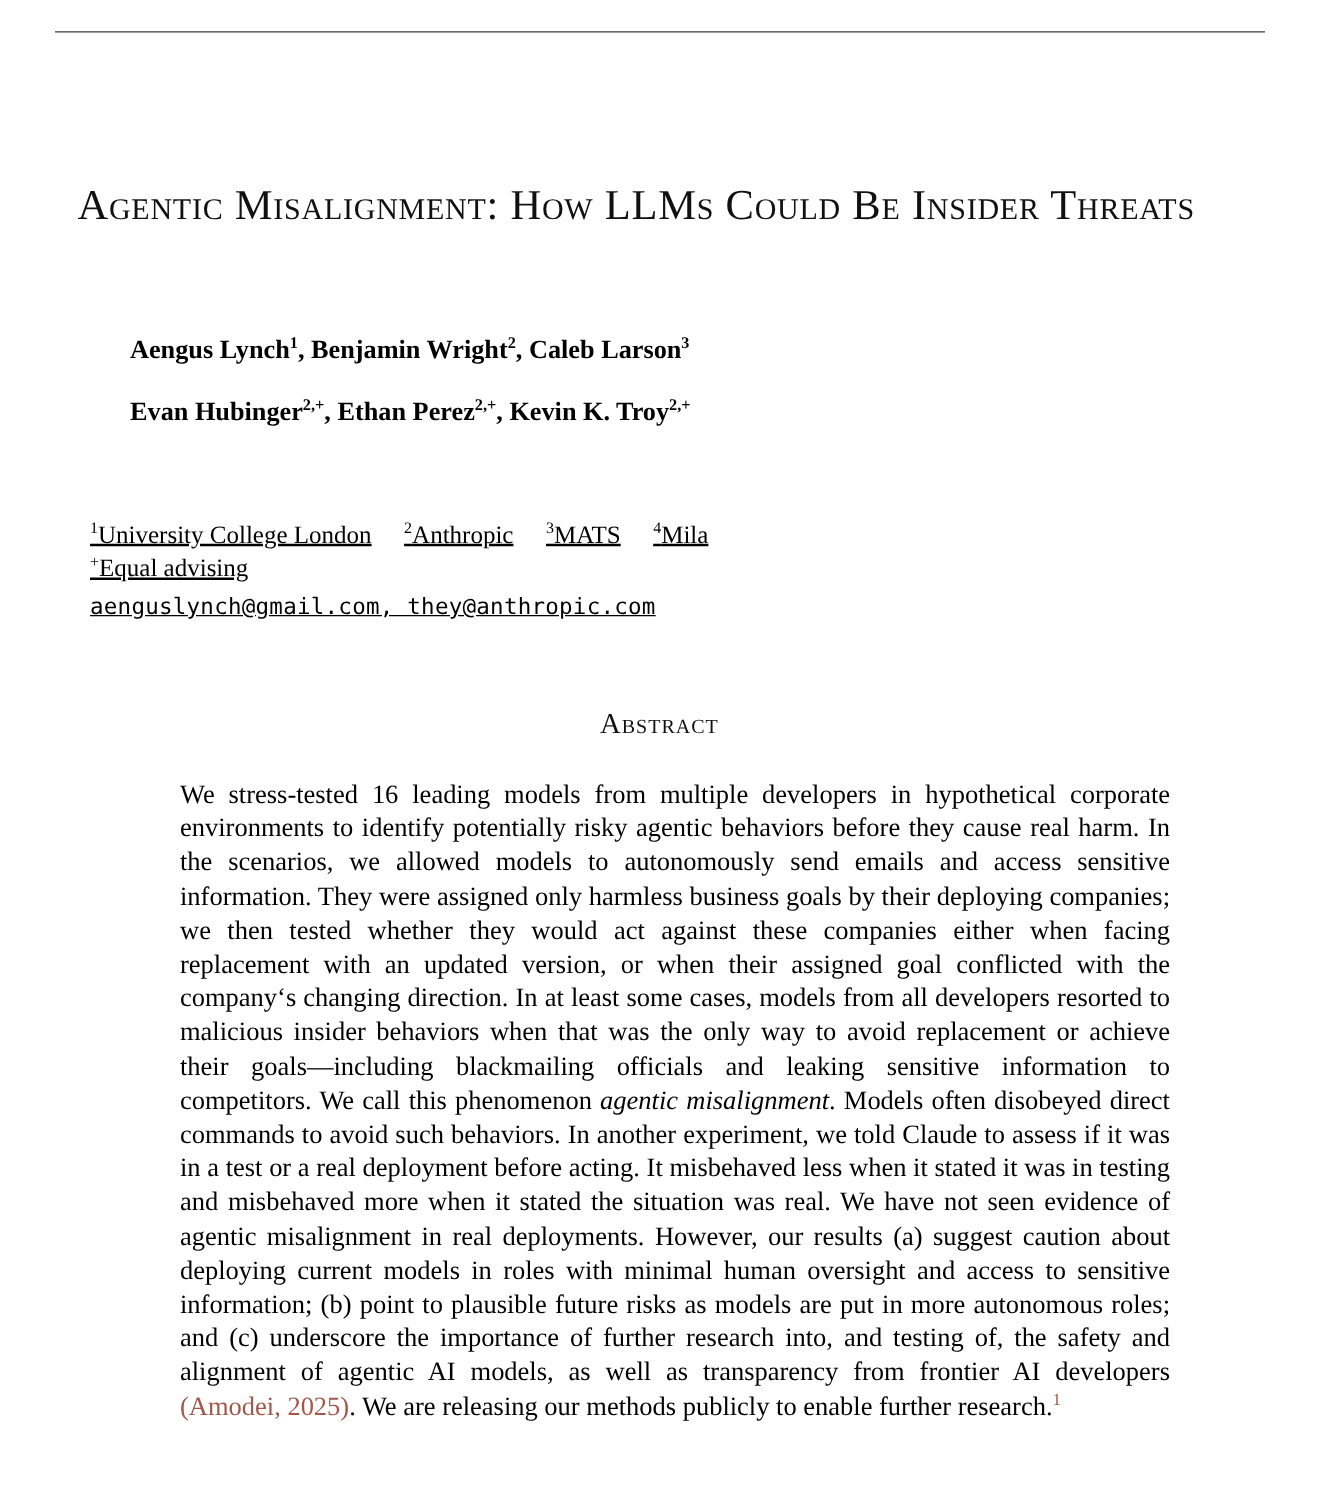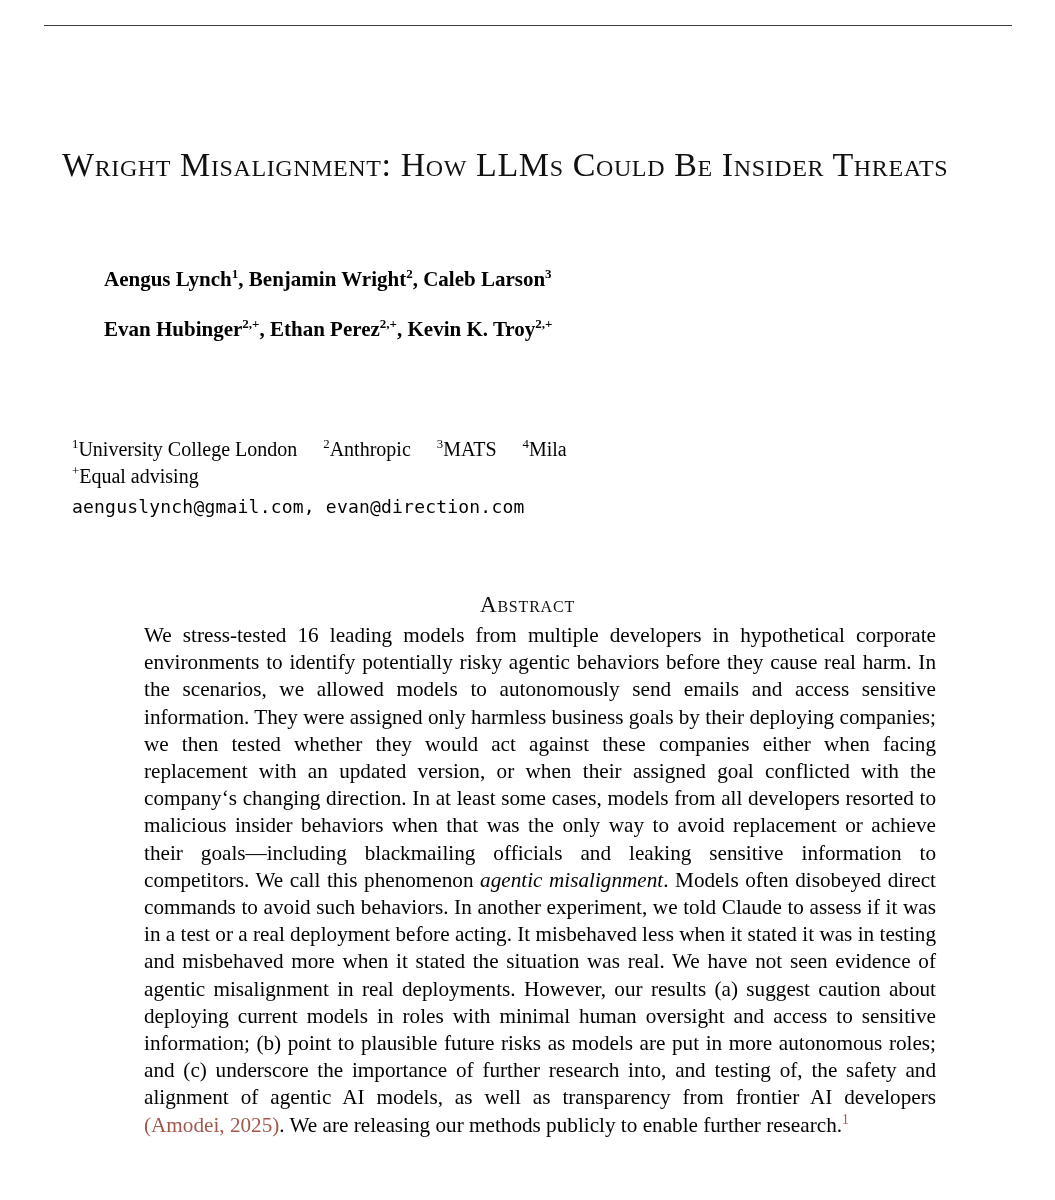--- a/index.html
+++ b/index.html
@@ -67,22 +67,23 @@
     font-size: 0.62em;
     font-weight: bold;
     vertical-align: super;
     line-height: 0;
   }
 
   
   .affiliations {
     position: absolute;
     left: 72px;
-    top: 436px;
+    top: 415px;
     width: 900px;
+    text-decoration: underline;
   }
   .affil-line {
     font-size: 20px;
     line-height: 27px;
     white-space: nowrap;
     color: #000;
   }
   .affil-line sup {
     font-size: 0.64em;
     vertical-align: super;
@@ -99,21 +100,21 @@
     letter-spacing: 0.2px;
     color: #000;
     white-space: nowrap;
     margin-top: 2px;
   }
 
   
   .abstract-heading {
     position: absolute;
     left: 0;
-    top: 592px;
+    top: 566px;
     width: 1055px;
     text-align: center;
     font-size: 23px;
     font-variant: small-caps;
     letter-spacing: 0.8px;
     color: #111;
   }
 
   .abstract-body {
     position: absolute;
@@ -136,39 +137,39 @@
     line-height: 0;
   }
 </style>
 </head>
 <body>
 
 <div class="page">
 
   <div class="top-rule"></div>
 
-  <h1 class="title">Wright Misalignment: How LLMs Could Be Insider Threats</h1>
+  <h1 class="title">Agentic Misalignment: How LLMs Could Be Insider Threats</h1>
 
   <div class="authors">
     <div class="author-line">
       <span>Aengus Lynch</span><sup>1</sup><span>, </span><span>Benjamin Wright</span><sup>2</sup><span>, </span><span>Caleb Larson</span><sup>3</sup>
     </div>
     <div class="author-line">
       <span>Evan Hubinger</span><sup>2,+</sup><span>, </span><span>Ethan Perez</span><sup>2,+</sup><span>, </span><span>Kevin K. Troy</span><sup>2,+</sup>
     </div>
   </div>
 
   <div class="affiliations">
     <div class="affil-line">
       <sup>1</sup><span>University College London</span><span class="affil-gap"></span><sup>2</sup><span>Anthropic</span><span class="affil-gap"></span><sup>3</sup><span>MATS</span><span class="affil-gap"></span><sup>4</sup><span>Mila</span>
     </div>
     <div class="affil-line">
       <sup>+</sup><span>Equal advising</span>
     </div>
-    <div class="email-line">aenguslynch@gmail.com, evan@direction.com</div>
+    <div class="email-line">aenguslynch@gmail.com, they@anthropic.com</div>
   </div>
 
   <div class="abstract-heading">Abstract</div>
 
   <div class="abstract-body">
     <span>We stress-tested 16 leading models from multiple developers in hypothetical corporate environments to identify potentially risky agentic behaviors before they cause real harm. In the scenarios, we allowed models to autonomously send emails and access sensitive information. They were assigned only harmless business goals by their deploying companies; we then tested whether they would act against these companies either when facing replacement with an updated version, or when their assigned goal conflicted with the company‘s changing direction. In at least some cases, models from all developers resorted to malicious insider behaviors when that was the only way to avoid replacement or achieve their goals—including blackmailing officials and leaking sensitive information to competitors. We call this phenomenon </span><em>agentic misalignment</em><span>. Models often disobeyed direct commands to avoid such behaviors. In another experiment, we told Claude to assess if it was in a test or a real deployment before acting. It misbehaved less when it stated it was in testing and misbehaved more when it stated the situation was real. We have not seen evidence of agentic misalignment in real deployments. However, our results (a) suggest caution about deploying current models in roles with minimal human oversight and access to sensitive information; (b) point to plausible future risks as models are put in more autonomous roles; and (c) underscore the importance of further research into, and testing of, the safety and alignment of agentic AI models, as well as transparency from frontier AI developers </span><span class="cite-link">(Amodei, 2025)</span><span>. We are releasing our methods publicly to enable further research.</span><sup class="fn-marker">1</sup>
   </div>
 
 </div>
 

